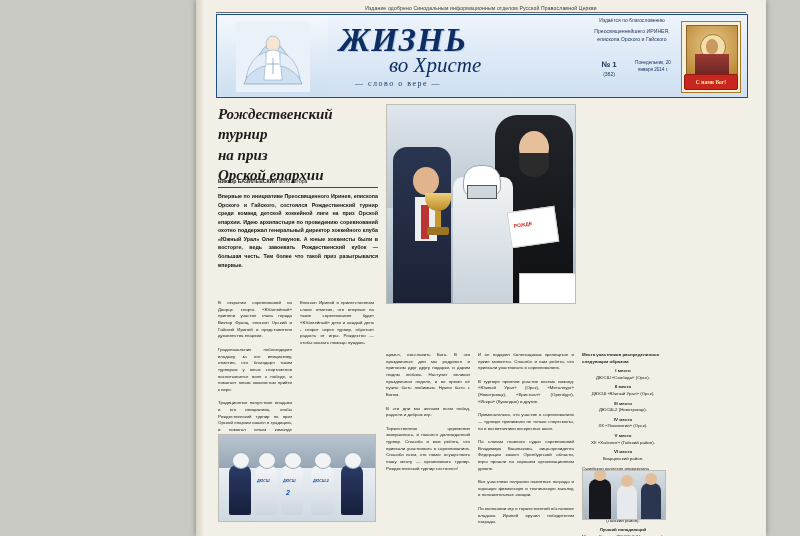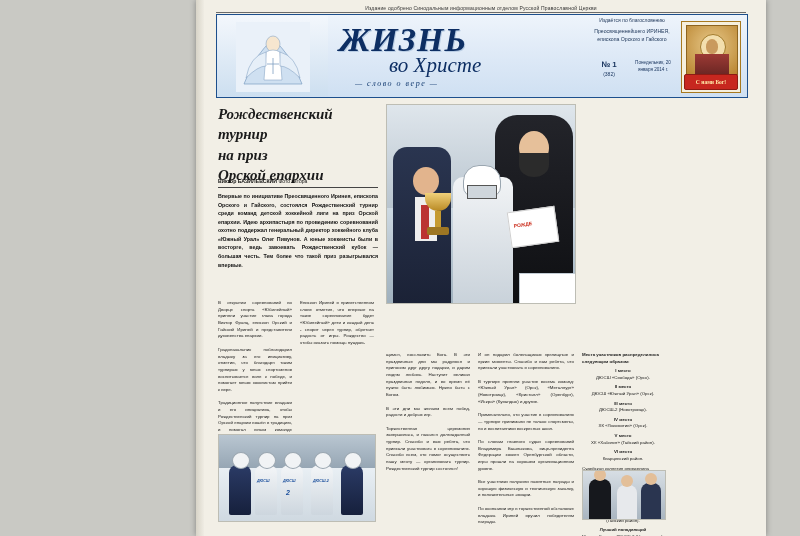--- a/index.html
+++ b/index.html
@@ -52,21 +52,21 @@
     text-shadow:1px 1px 0 #b9cde4;
   }
   .vo{
     position:absolute;left:60px;top:36px;
     font-family:"Liberation Serif", serif;
     font-weight:normal;font-style:italic;
     font-size:21px;color:#0d2e63;
   }
   .slovo{
     position:absolute;left:26px;top:62px;
-    font-size:8px;font-style:italic;color:#123a70;letter-spacing:1.5px;
+    font-size:8px;color:#123a70;letter-spacing:1.5px;
     font-family:"Liberation Serif", serif;
     text-align:right;
   }
   .mh-bless{
     position:absolute;left:372px;top:4px;width:86px;
     font-size:5.2px;line-height:1.55;color:#1d3558;text-align:center;
     font-family:"Liberation Sans", sans-serif;
   }
   .mh-izd{
     position:absolute;left:372px;top:2px;width:86px;

